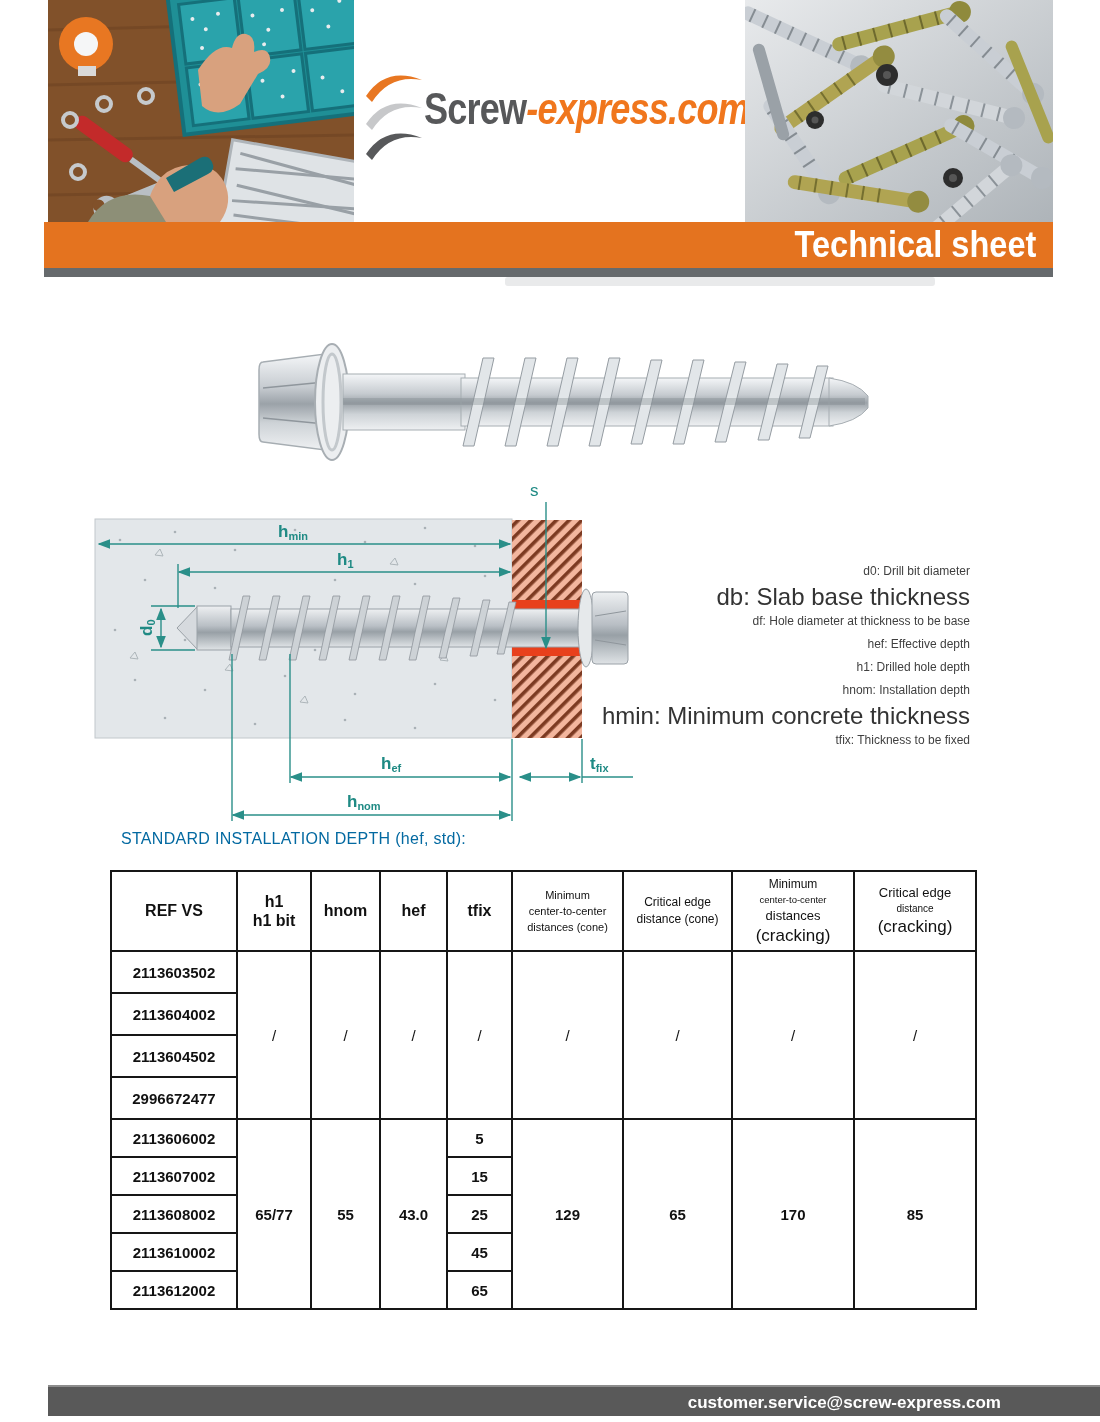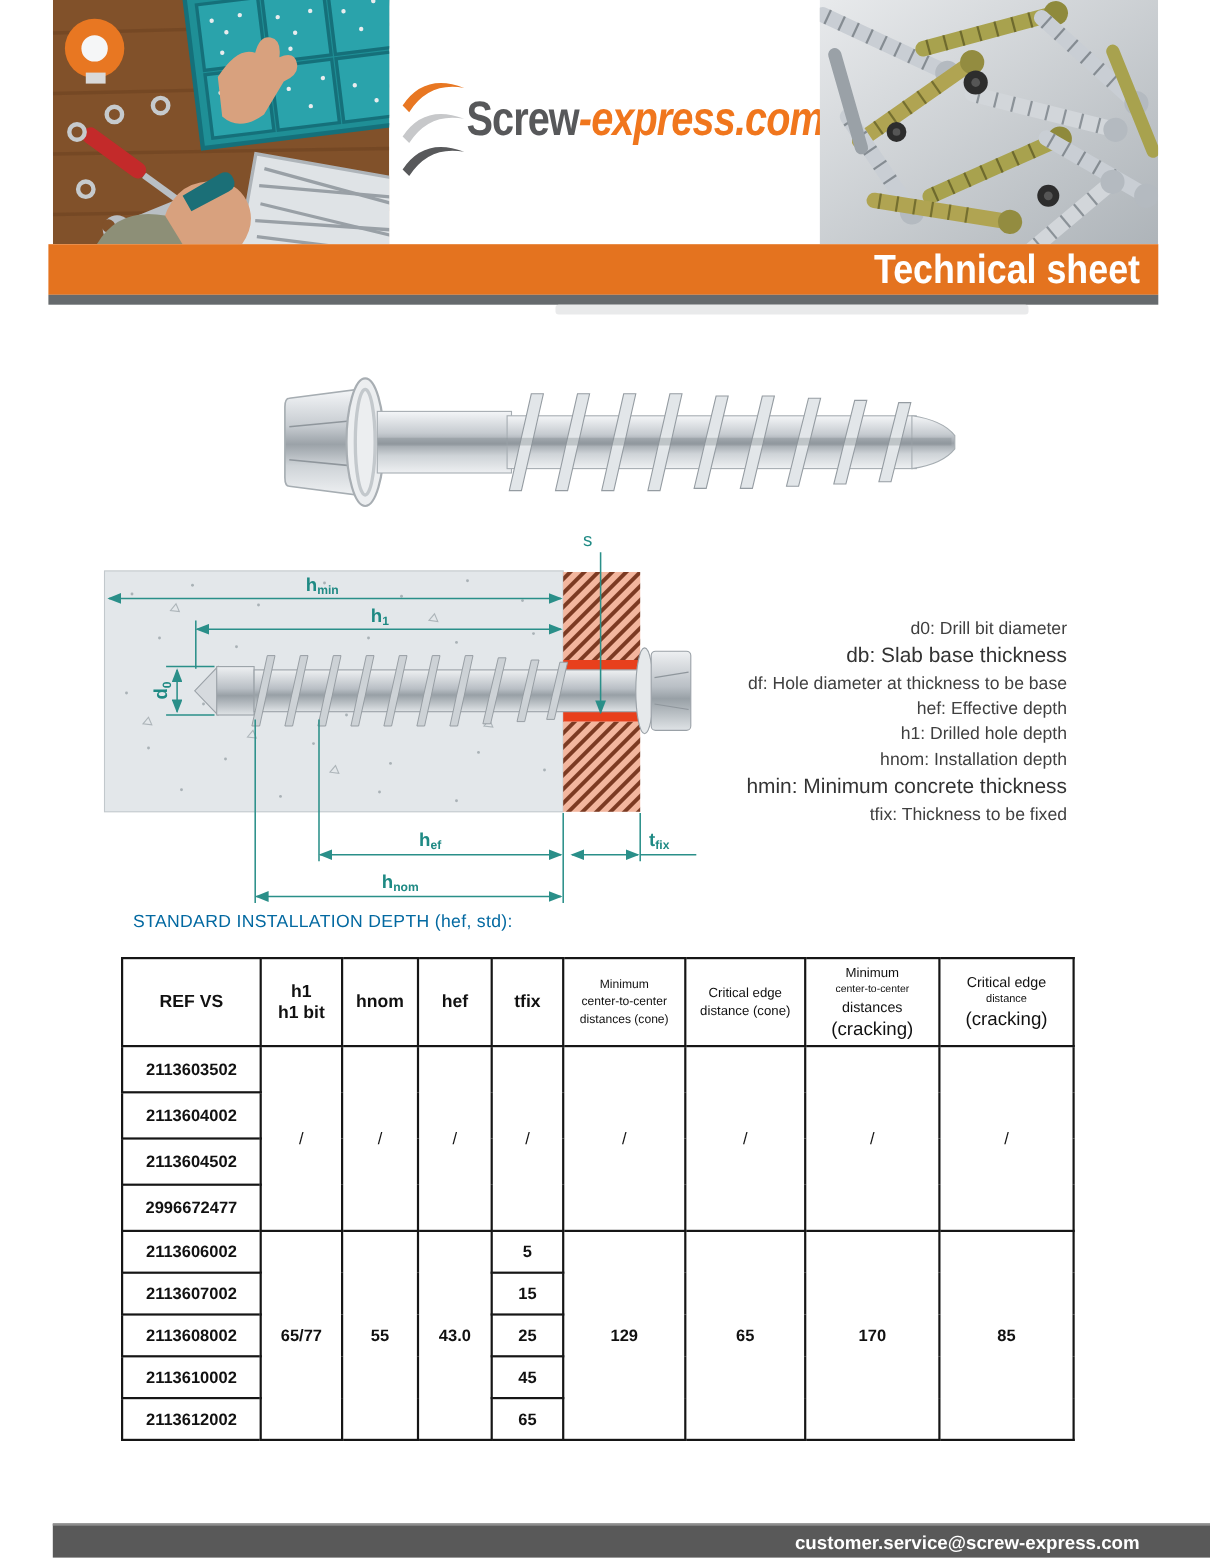--- a/index.html
+++ b/index.html
@@ -28,22 +28,22 @@
   .banner-title{
     color:#ffffff;font-size:37px;font-weight:bold;letter-spacing:0px;
     transform:scaleX(0.88);transform-origin:center;
   }
   .banner-shadow{position:absolute;left:44px;top:268px;width:1009px;height:9px;background:#666a6d;}
   .banner-smudge{position:absolute;left:505px;top:277px;width:430px;height:9px;background:#e9eaeb;border-radius:3px;}
   
   .product-svg{position:absolute;left:225px;top:322px;}
   .diagram-svg{position:absolute;left:85px;top:480px;}
   .legend{position:absolute;left:520px;top:560px;width:450px;text-align:right;color:#3f3f3f;}
-  .legend div{font-size:16px;line-height:23px;}
-  .legend div.big{font-size:19px;line-height:27px;color:#333;}
+  .legend div{font-size:12px;line-height:23px;}
+  .legend div.big{font-size:24px;line-height:27px;color:#333;}
   
   .section-title{
     position:absolute;left:121px;top:830px;font-size:16px;color:#0369a1;letter-spacing:.3px;
   }
   
   .spec-table{
     position:absolute;left:110px;top:870px;border-collapse:collapse;table-layout:fixed;
     width:865px;color:#111;
   }
   .spec-table td,.spec-table th{
@@ -65,21 +65,21 @@
   .g1 td{height:40px;}
   .g2 td{height:36px;}
   .ref{font-weight:bold;font-size:15px;border-radius:13px;}
   .val{font-weight:bold;font-size:15px;}
   .slash{font-weight:normal;font-size:15px;}
   
   .footer{
     position:absolute;left:48px;top:1385px;width:1052px;height:31px;
     background:#595959;border-top:2px solid #8d8d8d;
     color:#fff;font-weight:bold;font-size:17px;line-height:31px;
-    text-align:right;padding-right:64px;box-sizing:border-box;
+    text-align:right;padding-right:99px;box-sizing:border-box;
   }
 </style>
 </head>
 <body>
 
 <div class="photo photo-left">
   <svg width="306" height="222" viewBox="0 0 306 222">
     <rect width="306" height="222" fill="#81512a"></rect>
     <g stroke="#6e4322" stroke-width="3" opacity="0.6">
       <line x1="0" y1="30" x2="306" y2="22"></line>

